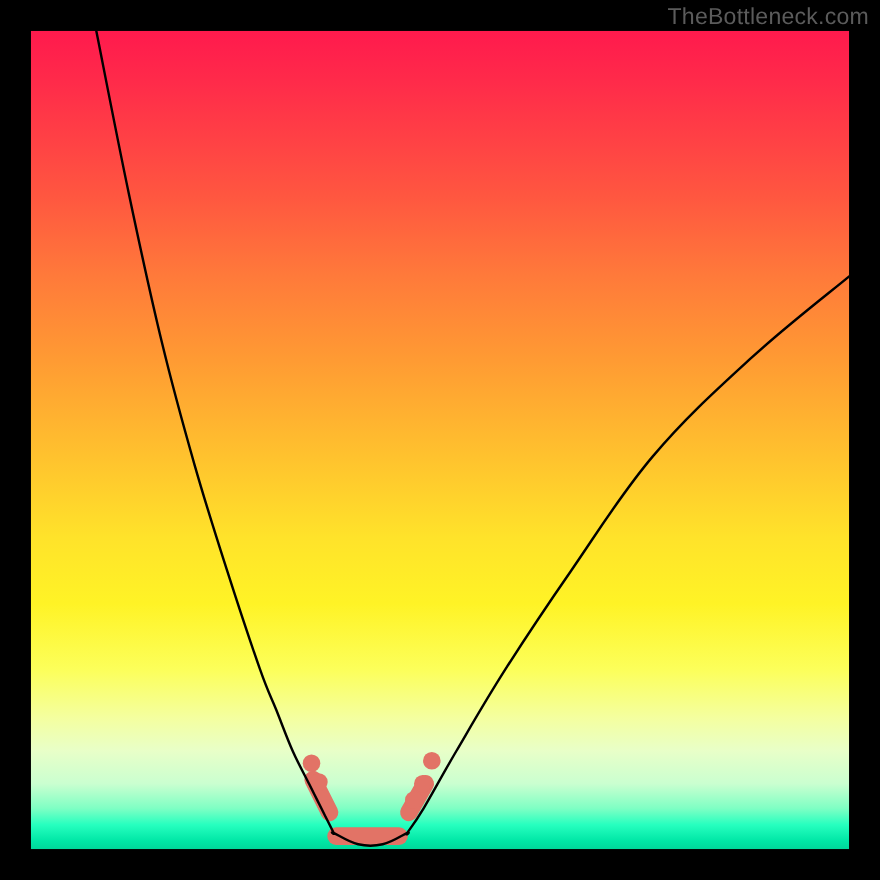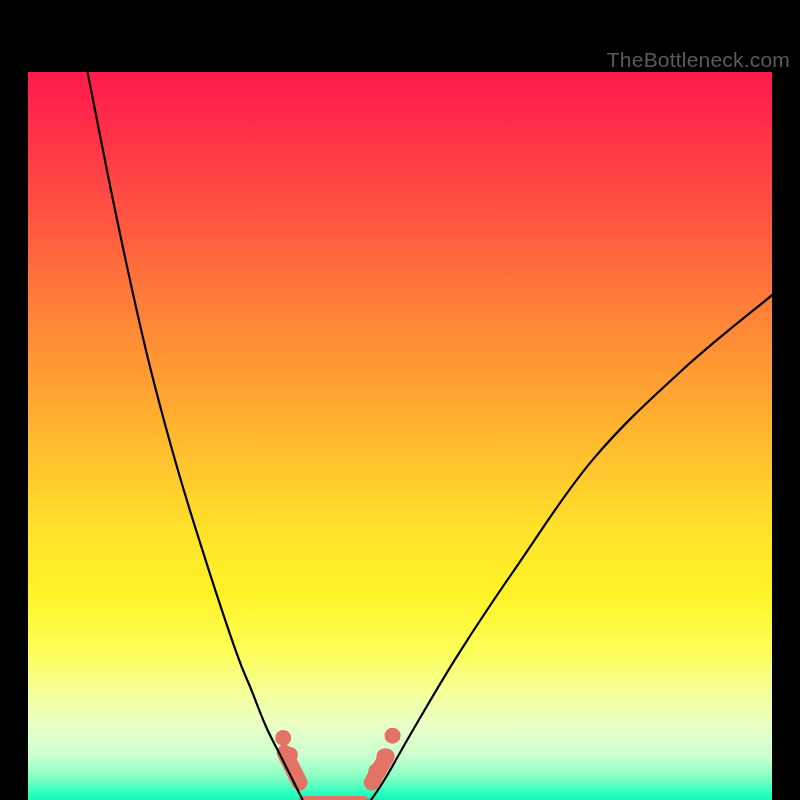--- a/index.html
+++ b/index.html
@@ -8,21 +8,20 @@
     width: 800px;
     height: 800px;
     background: #000;
     overflow: hidden;
     font-family: Arial, Helvetica, sans-serif;
   }
   .frame {
     position: absolute;
     inset: 0;
     background: #000;
-    margin-top: 44px;
   }
   .plot-area {
     position: absolute;
     left: 28px;
     top: 28px;
     width: 744px;
     height: 744px;
     overflow: hidden;
   }
   .gradient {

